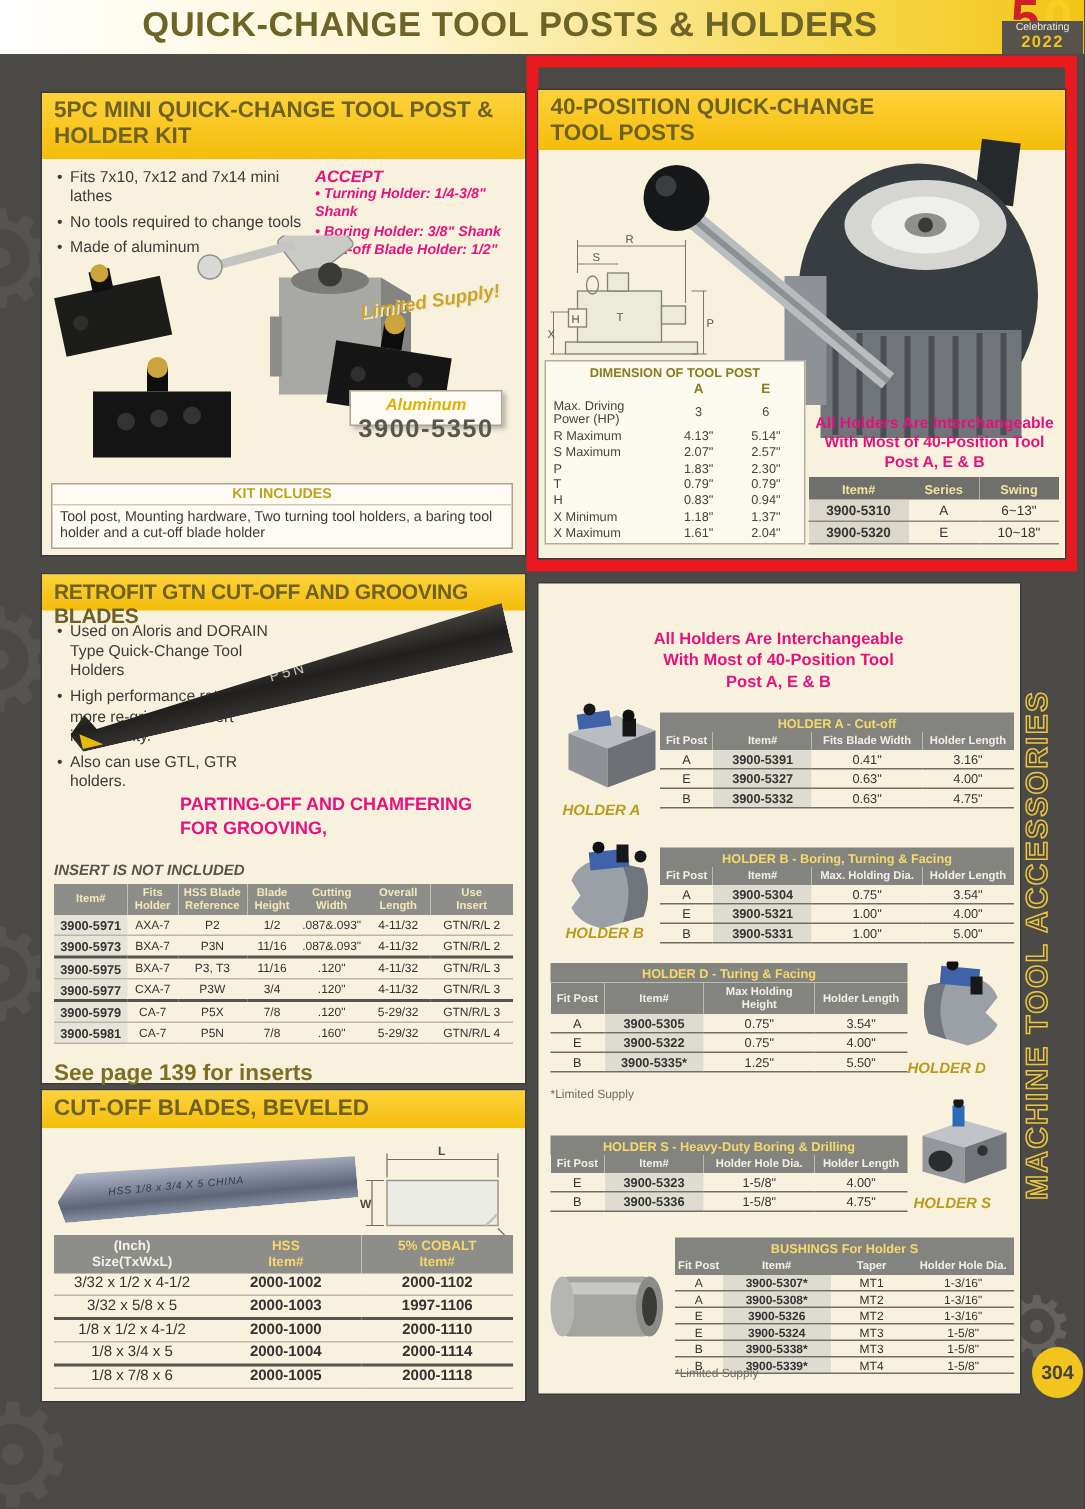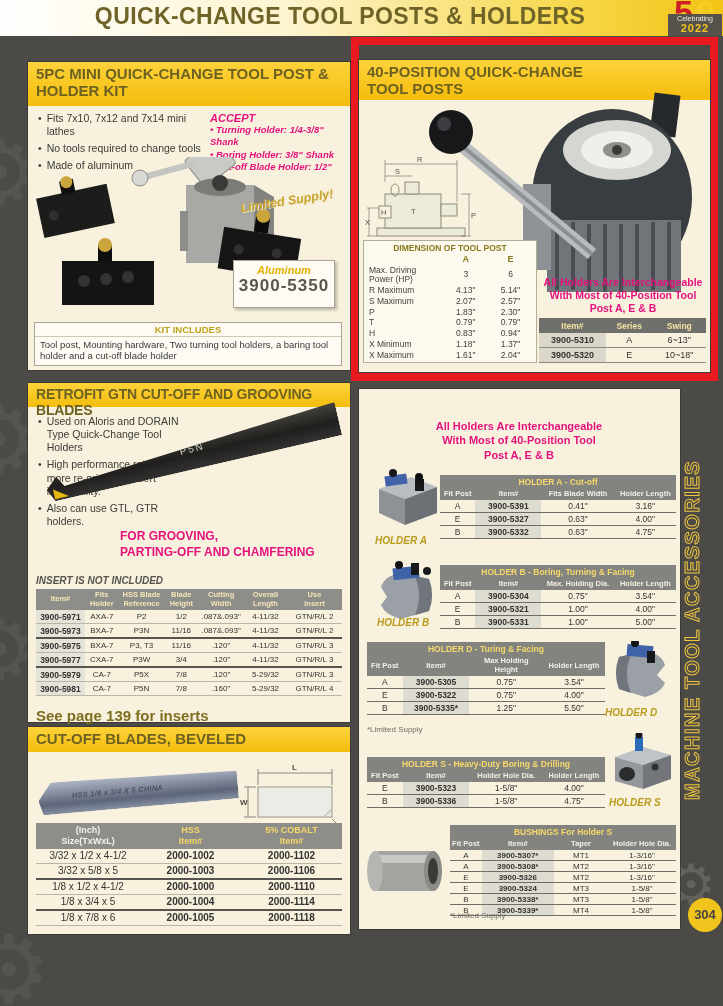--- a/index.html
+++ b/index.html
@@ -173,21 +173,21 @@
         <rect x="0" y="12" width="78" height="42" fill="#161616"></rect>
         <rect x="30" y="-4" width="14" height="16" fill="#0c0c0c"></rect>
         <circle cx="37" cy="-5" r="7" fill="#caa53c"></circle>
         <circle cx="18" cy="32" r="5" fill="#303030"></circle>
         <circle cx="56" cy="30" r="5" fill="#303030"></circle>
       </g>
     </svg>
 
     <div style="position:absolute; left:212px; top:132px; transform:rotate(-9deg); color:#c9a52c; font-weight:bold; font-style:italic; font-size:12.5px; text-shadow:1px 1px 0 #efe7cd;">Limited Supply!</div>
 
-    <div style="position:absolute; left:205px; top:198px; width:102px; height:48px; background:#fdfbf4; border:1px solid #a9a491; box-shadow:2px 2px 3px rgba(0,0,0,.25); text-align:center;">
+    <div style="position:absolute; left:205px; top:198px; width:102px; height:24px; background:#fdfbf4; border:1px solid #a9a491; box-shadow:2px 2px 3px rgba(0,0,0,.25); text-align:center;">
       <div style="color:#e3af00; font-weight:bold; font-style:italic; font-size:11px; margin-top:3px;">Aluminum</div>
       <div style="color:#57564f; font-weight:bold; font-size:17px; letter-spacing:1px;">3900-5350</div>
     </div>
 
     <div style="position:absolute; left:6px; top:260px; width:308px; height:44px; background:#fdfbf4; border:1px solid #a9a491;">
       <div style="text-align:center; color:#bfa21c; font-weight:bold; font-size:9.5px; border-bottom:1px solid #cfc9b4; padding:1px 0;">KIT INCLUDES</div>
       <div style="font-size:9.5px; color:#3b3b38; padding:2px 5px; line-height:1.2;">Tool post, Mounting hardware, Two turning tool holders, a baring tool holder and a cut-off blade holder</div>
     </div>
   </div>
 
@@ -355,22 +355,22 @@
     </div>
 
     <div style="position:absolute; left:18px; top:86px; width:300px; height:34px; transform:rotate(-13deg); transform-origin:left center;
                 background:linear-gradient(180deg,#45433f,#211f1d 55%,#343230); box-shadow:2px 3px 4px rgba(0,0,0,.35);
                 clip-path:polygon(0 62%, 4% 30%, 6% 62%, 100% 0, 100% 100%, 2% 100%);">
       <span style="position:absolute; left:46%; top:8px; color:#c9c7c2; font-size:10px; letter-spacing:2px; transform:rotate(-2deg);">P5N</span>
       <div style="position:absolute; left:2%; bottom:2px; width:0; height:0; border-left:14px solid #e7b90f; border-top:10px solid transparent;"></div>
     </div>
 
     <div class="magenta" style="position:absolute; left:92px; top:146px; font-weight:bold; font-size:12px; line-height:1.3;">
+      <div>PARTING-OFF AND CHAMFERING</div>
       <div>FOR GROOVING,</div>
-      <div>PARTING-OFF AND CHAMFERING</div>
     </div>
 
     <div style="position:absolute; left:8px; top:192px; font-size:10px; font-weight:bold; font-style:italic; color:#56544c;">INSERT IS NOT INCLUDED</div>
 
     <table class="retro-table" style="position:absolute; left:8px; top:206px; width:306px;">
         <thead>
           <tr>
             <th>Item#</th>
             <th>Fits<br>Holder</th>
             <th>HSS Blade<br>Reference</th>
@@ -479,21 +479,21 @@
         </thead>
         <tbody>
           <tr>
             <td>3/32 x 1/2 x 4-1/2</td>
             <td>2000-1002</td>
             <td>2000-1102</td>
           </tr>
           <tr>
             <td>3/32 x 5/8 x 5</td>
             <td>2000-1003</td>
-            <td>2000-1106</td>
+            <td>1997-1106</td>
           </tr>
           <tr>
             <td>1/8 x 1/2 x 4-1/2</td>
             <td>2000-1000</td>
             <td>2000-1110</td>
           </tr>
           <tr>
             <td>1/8 x 3/4 x 5</td>
             <td>2000-1004</td>
             <td>2000-1114</td>

